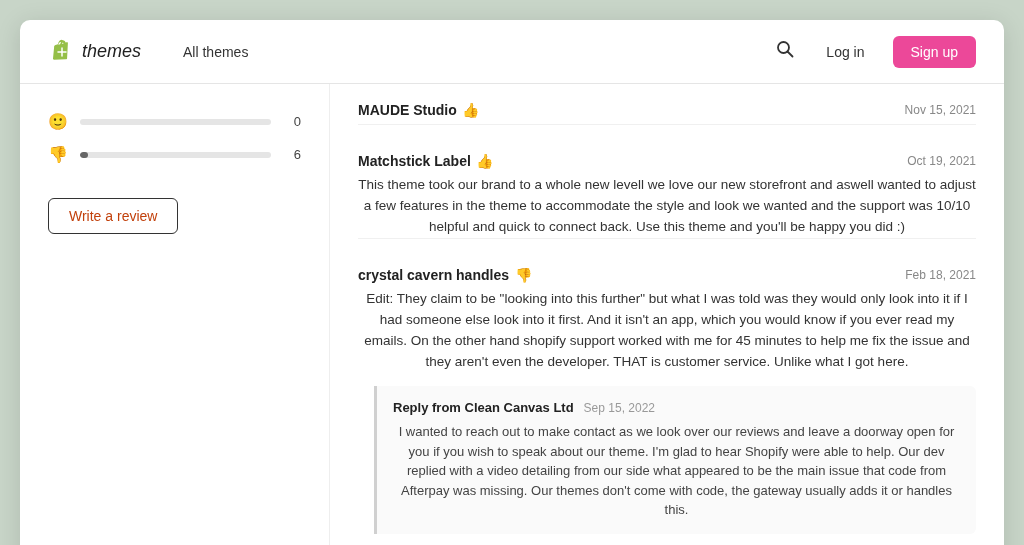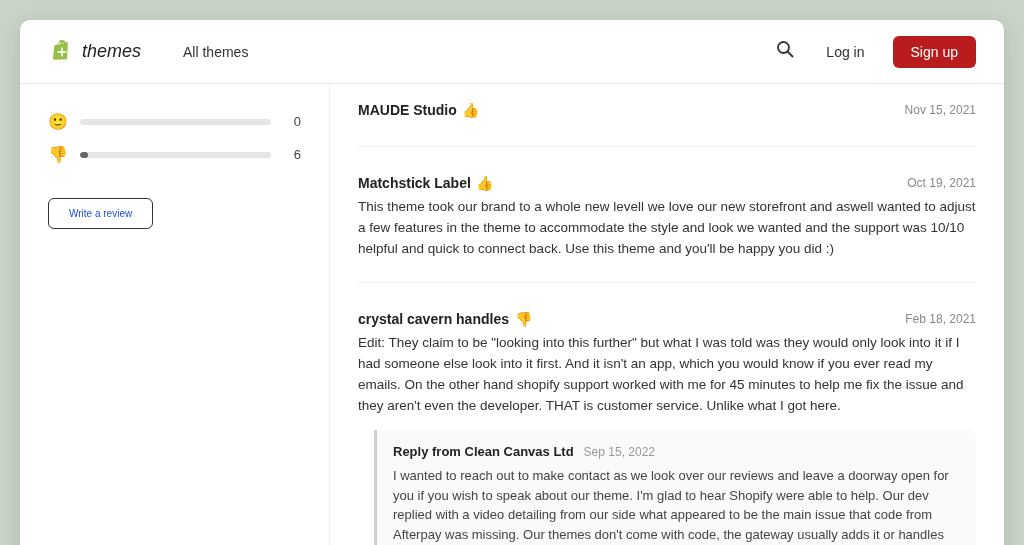--- a/index.html
+++ b/index.html
@@ -80,21 +80,21 @@
     }
     .login-btn {
       background: none;
       border: none;
       font-size: 14px;
       color: #333;
       cursor: pointer;
       padding: 6px 12px;
     }
     .signup-btn {
-      background: #b91c1c;
+      background: #ec4899;
       color: #fff;
       border: none;
       border-radius: 6px;
       font-size: 14px;
       padding: 8px 18px;
       cursor: pointer;
       font-weight: 500;
     }
     
     .content {
@@ -136,35 +136,35 @@
       color: #444;
       width: 20px;
       text-align: right;
     }
     .write-review-btn {
       margin-top: 20px;
       border: 1.5px solid #333;
       background: #fff;
       border-radius: 6px;
       padding: 9px 20px;
-      font-size: 10px;
-      color: #1d4ed8;
+      font-size: 14px;
+      color: #c2410c;
       cursor: pointer;
       font-weight: 500;
     }
     
     .main {
       flex: 1;
       padding: 18px 28px 18px 28px;
       overflow-y: auto;
     }
     .review-block {
       margin-bottom: 28px;
-      padding-bottom: 22px;
       border-bottom: 1px solid #f0f0f0;
+      text-align: center;
     }
     .review-block:last-of-type {
       border-bottom: none;
     }
     .review-header {
       display: flex;
       justify-content: space-between;
       align-items: center;
       margin-bottom: 6px;
     }

